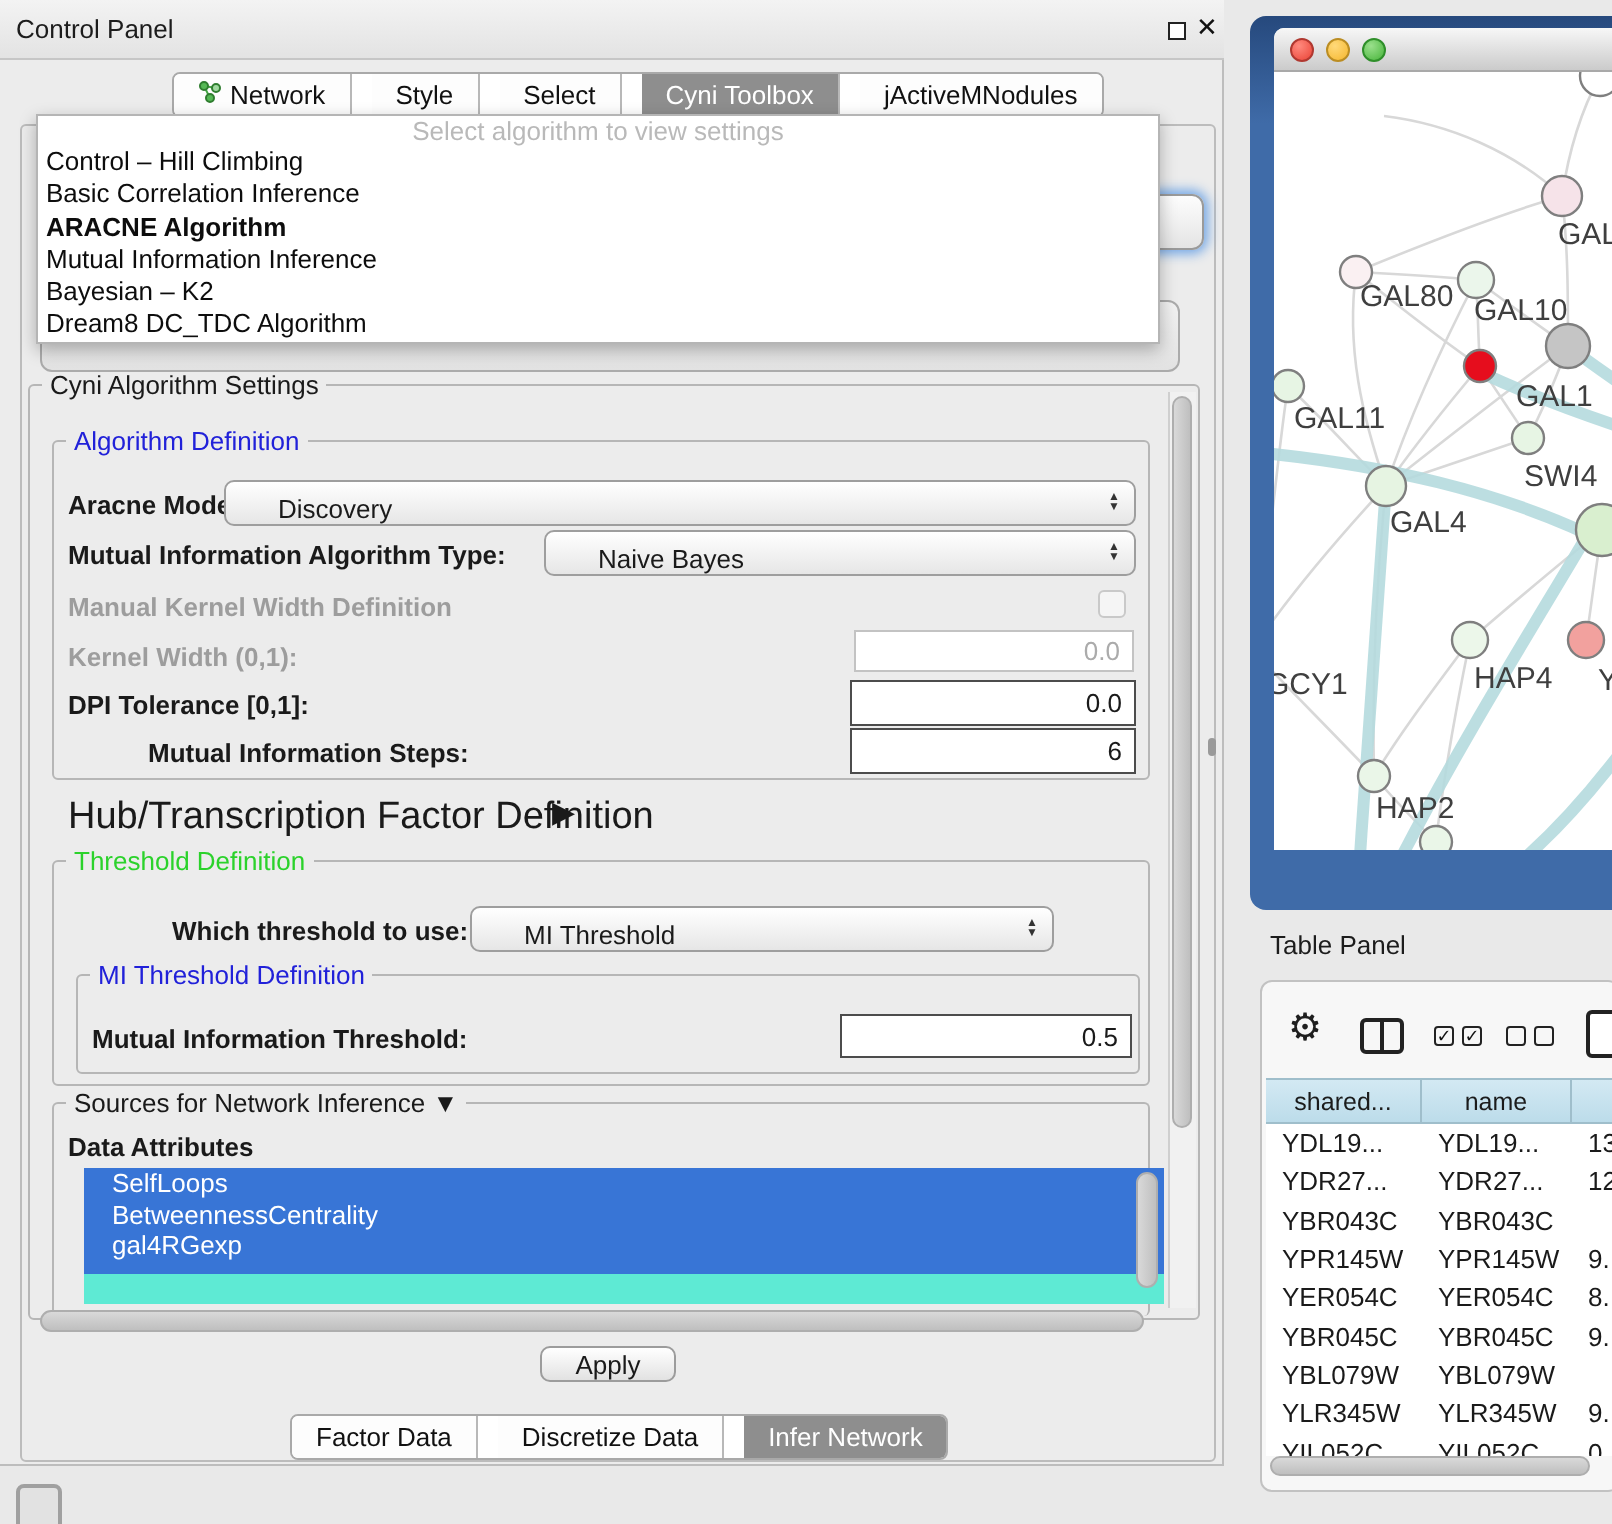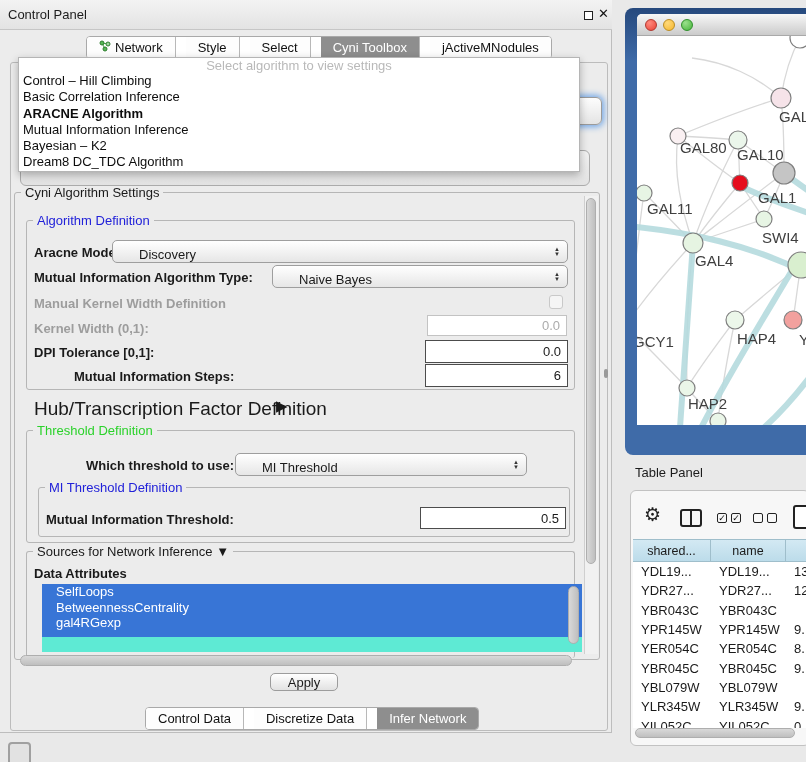--- a/index.html
+++ b/index.html
@@ -223,21 +223,21 @@
   <div class="vtrack abs" style="left:584px; top:196px; width:14px; height:458px;"></div>
   <div class="thumb abs" style="left:586px; top:198px; width:10px; height:366px;"></div>
   <div class="hthumb abs" style="left:20px; top:655px; width:552px; height:11px;"></div>
 
   <div class="btn" style="left:270px; top:673px; width:68px; height:18px;">
       <span>Apply</span>
     </div>
 
   <div class="abs seg-tabs" style="left:145px; top:707px;">
     <div class="seg">
-        <span>Control Data</span>
+        <span>Factor Data</span>
       </div>
     <div class="seg">
         <span>Discretize Data</span>
       </div>
     <div class="seg selected">
         <span>Infer Network</span>
       </div>
   </div>
 </div>
 

